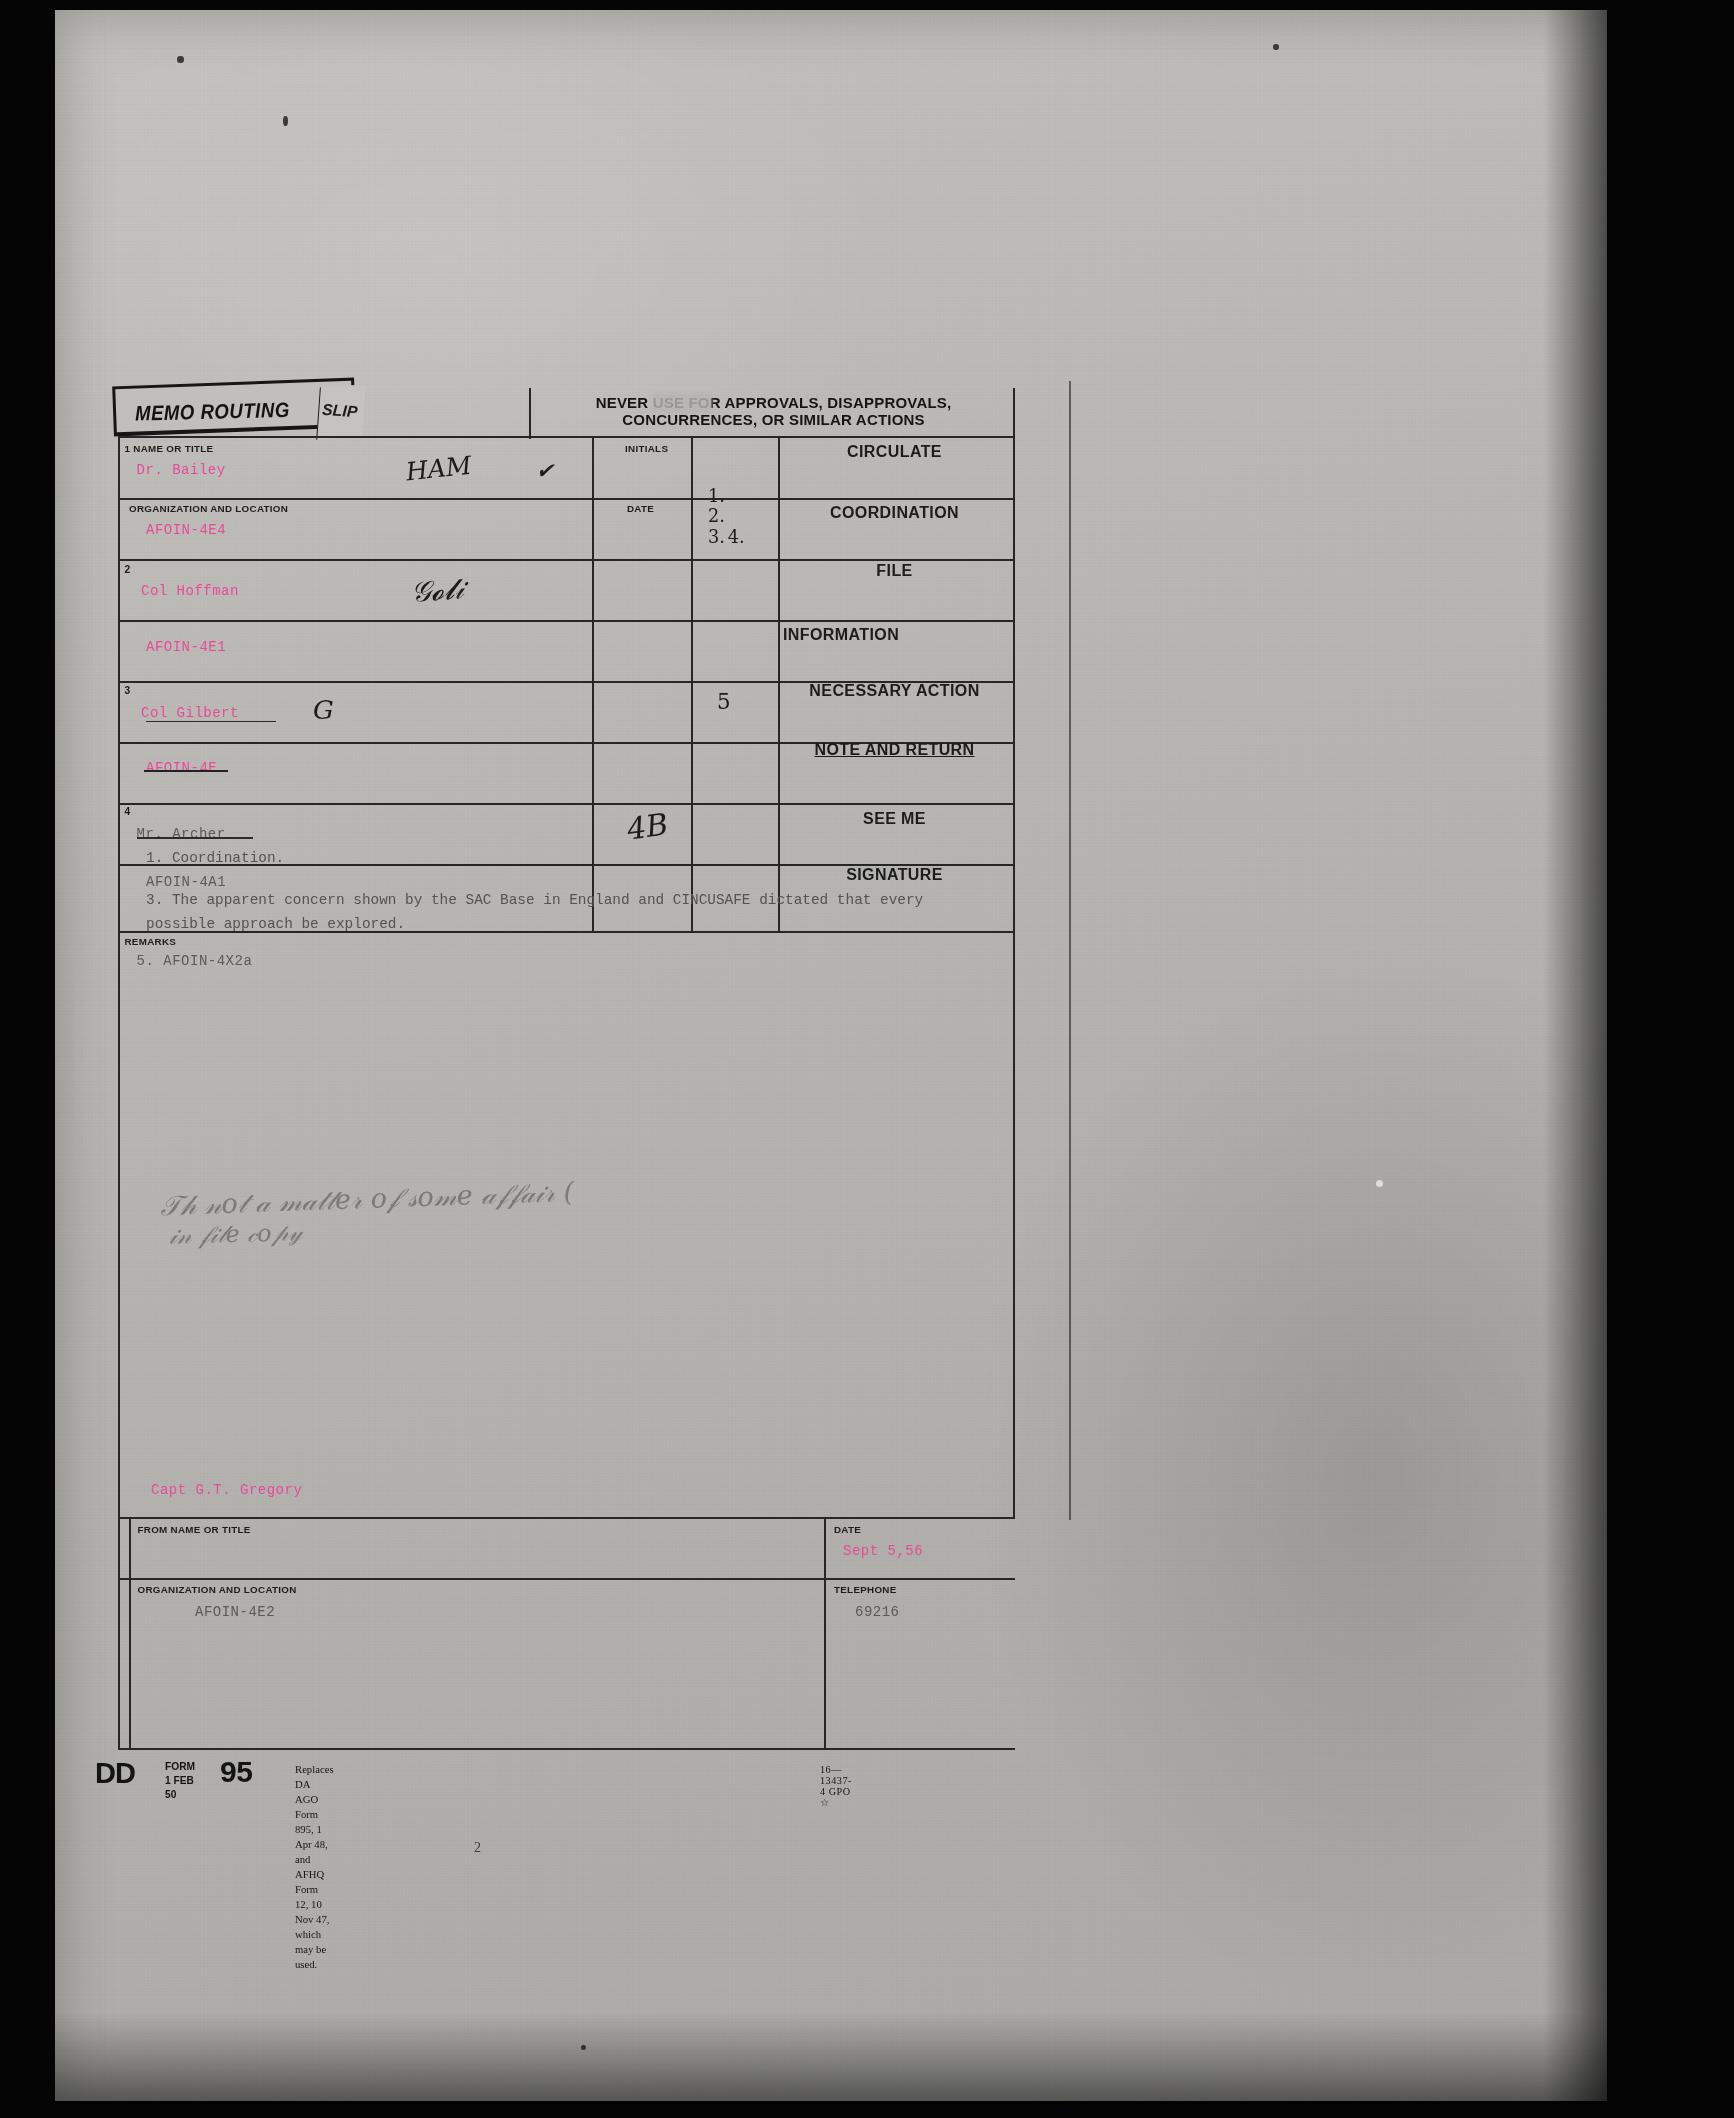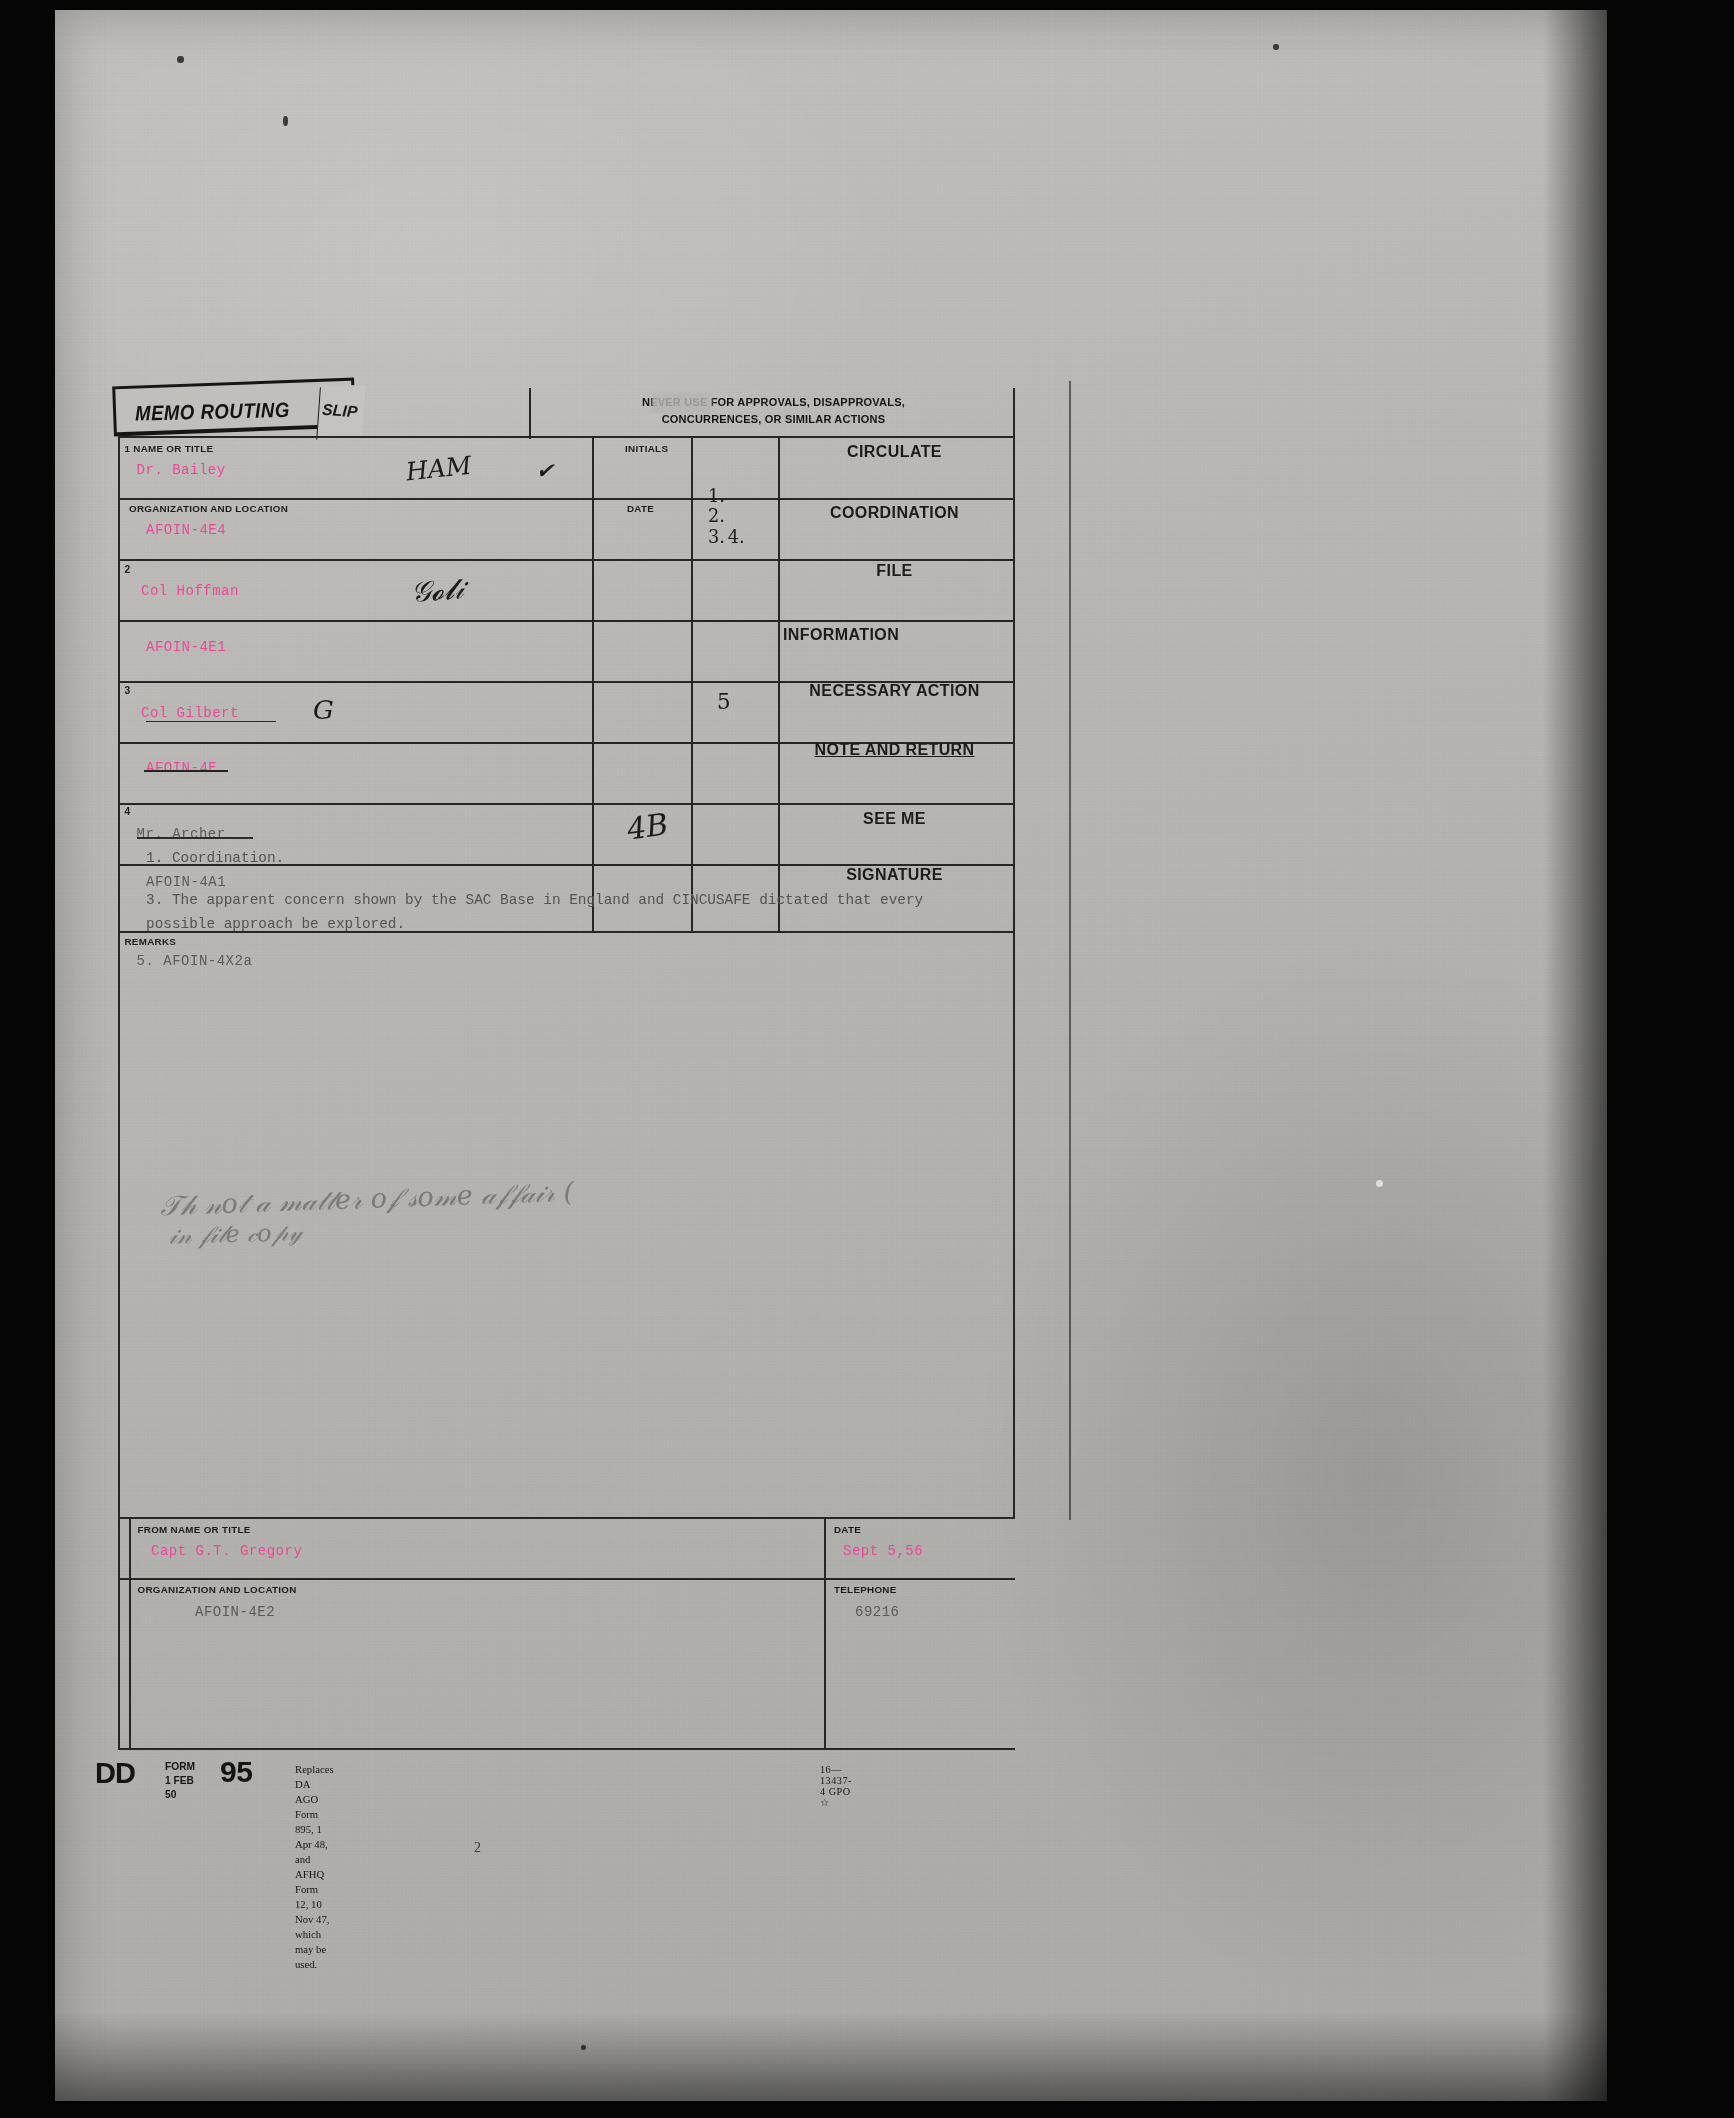--- a/index.html
+++ b/index.html
@@ -165,21 +165,21 @@
     transform: rotate(4deg);
     white-space: nowrap;
   }
 
   #never-use {
     position: absolute;
     left: 421px;
     top: 5.6px;
     width: 469px;
     text-align: center;
-    font-size: 11px;
+    font-size: 15px;
     font-weight: bold;
     letter-spacing: 0.2px;
     line-height: 17.7px;
     color: #151515;
   }
   #never-mask {
     position: absolute;
     left: 534px;
     top: 4.6px;
     width: 60px;
@@ -371,21 +371,21 @@
 
     <div class="pencil" style="left:42px;top:795px;font-size:27px;transform:rotate(-2deg);">𝒯𝒽 𝓃𝑜𝓉 𝒶 𝓂𝒶𝓉𝓉𝑒𝓇 𝑜𝒻 𝓈𝑜𝓂𝑒 𝒶𝒻𝒻𝒶𝒾𝓇 (</div>
     <div class="pencil" style="left:51px;top:832px;font-size:24px;transform:rotate(-1.5deg);">𝒾𝓃 𝒻𝒾𝓁𝑒 𝒸𝑜𝓅𝓎</div>
 
     <div class="line hline" style="left:0;top:1129px;width:897px;"></div>
     <div class="line hline" style="left:0;top:1190px;width:897px;"></div>
     <div class="line vline" style="left:706px;top:1129px;height:232px;"></div>
     <div class="line vline" style="left:11px;top:1129px;height:232px;"></div>
 
     <div class="label-sm" style="left:19.5px;top:1136px;">FROM NAME OR TITLE</div>
-    <div class="type" style="left:33px;top:1155px;text-align:center;">Capt G.T. Gregory</div>
+    <div class="type" style="left:33px;top:1094px;text-align:center;">Capt G.T. Gregory</div>
     <div class="label-sm" style="left:716px;top:1136px;">DATE</div>
     <div class="type" style="left:725px;top:1155px;">Sept 5,56</div>
 
     <div class="label-sm" style="left:19.5px;top:1196px;">ORGANIZATION AND LOCATION</div>
     <div class="type faded" style="left:33px;top:1216px;margin-left:44px;">AFOIN-4E2</div>
     <div class="label-sm" style="left:716px;top:1196px;">TELEPHONE</div>
     <div class="type faded" style="left:737px;top:1216px;">69216</div>
   </div>
 
   <div id="dd">

